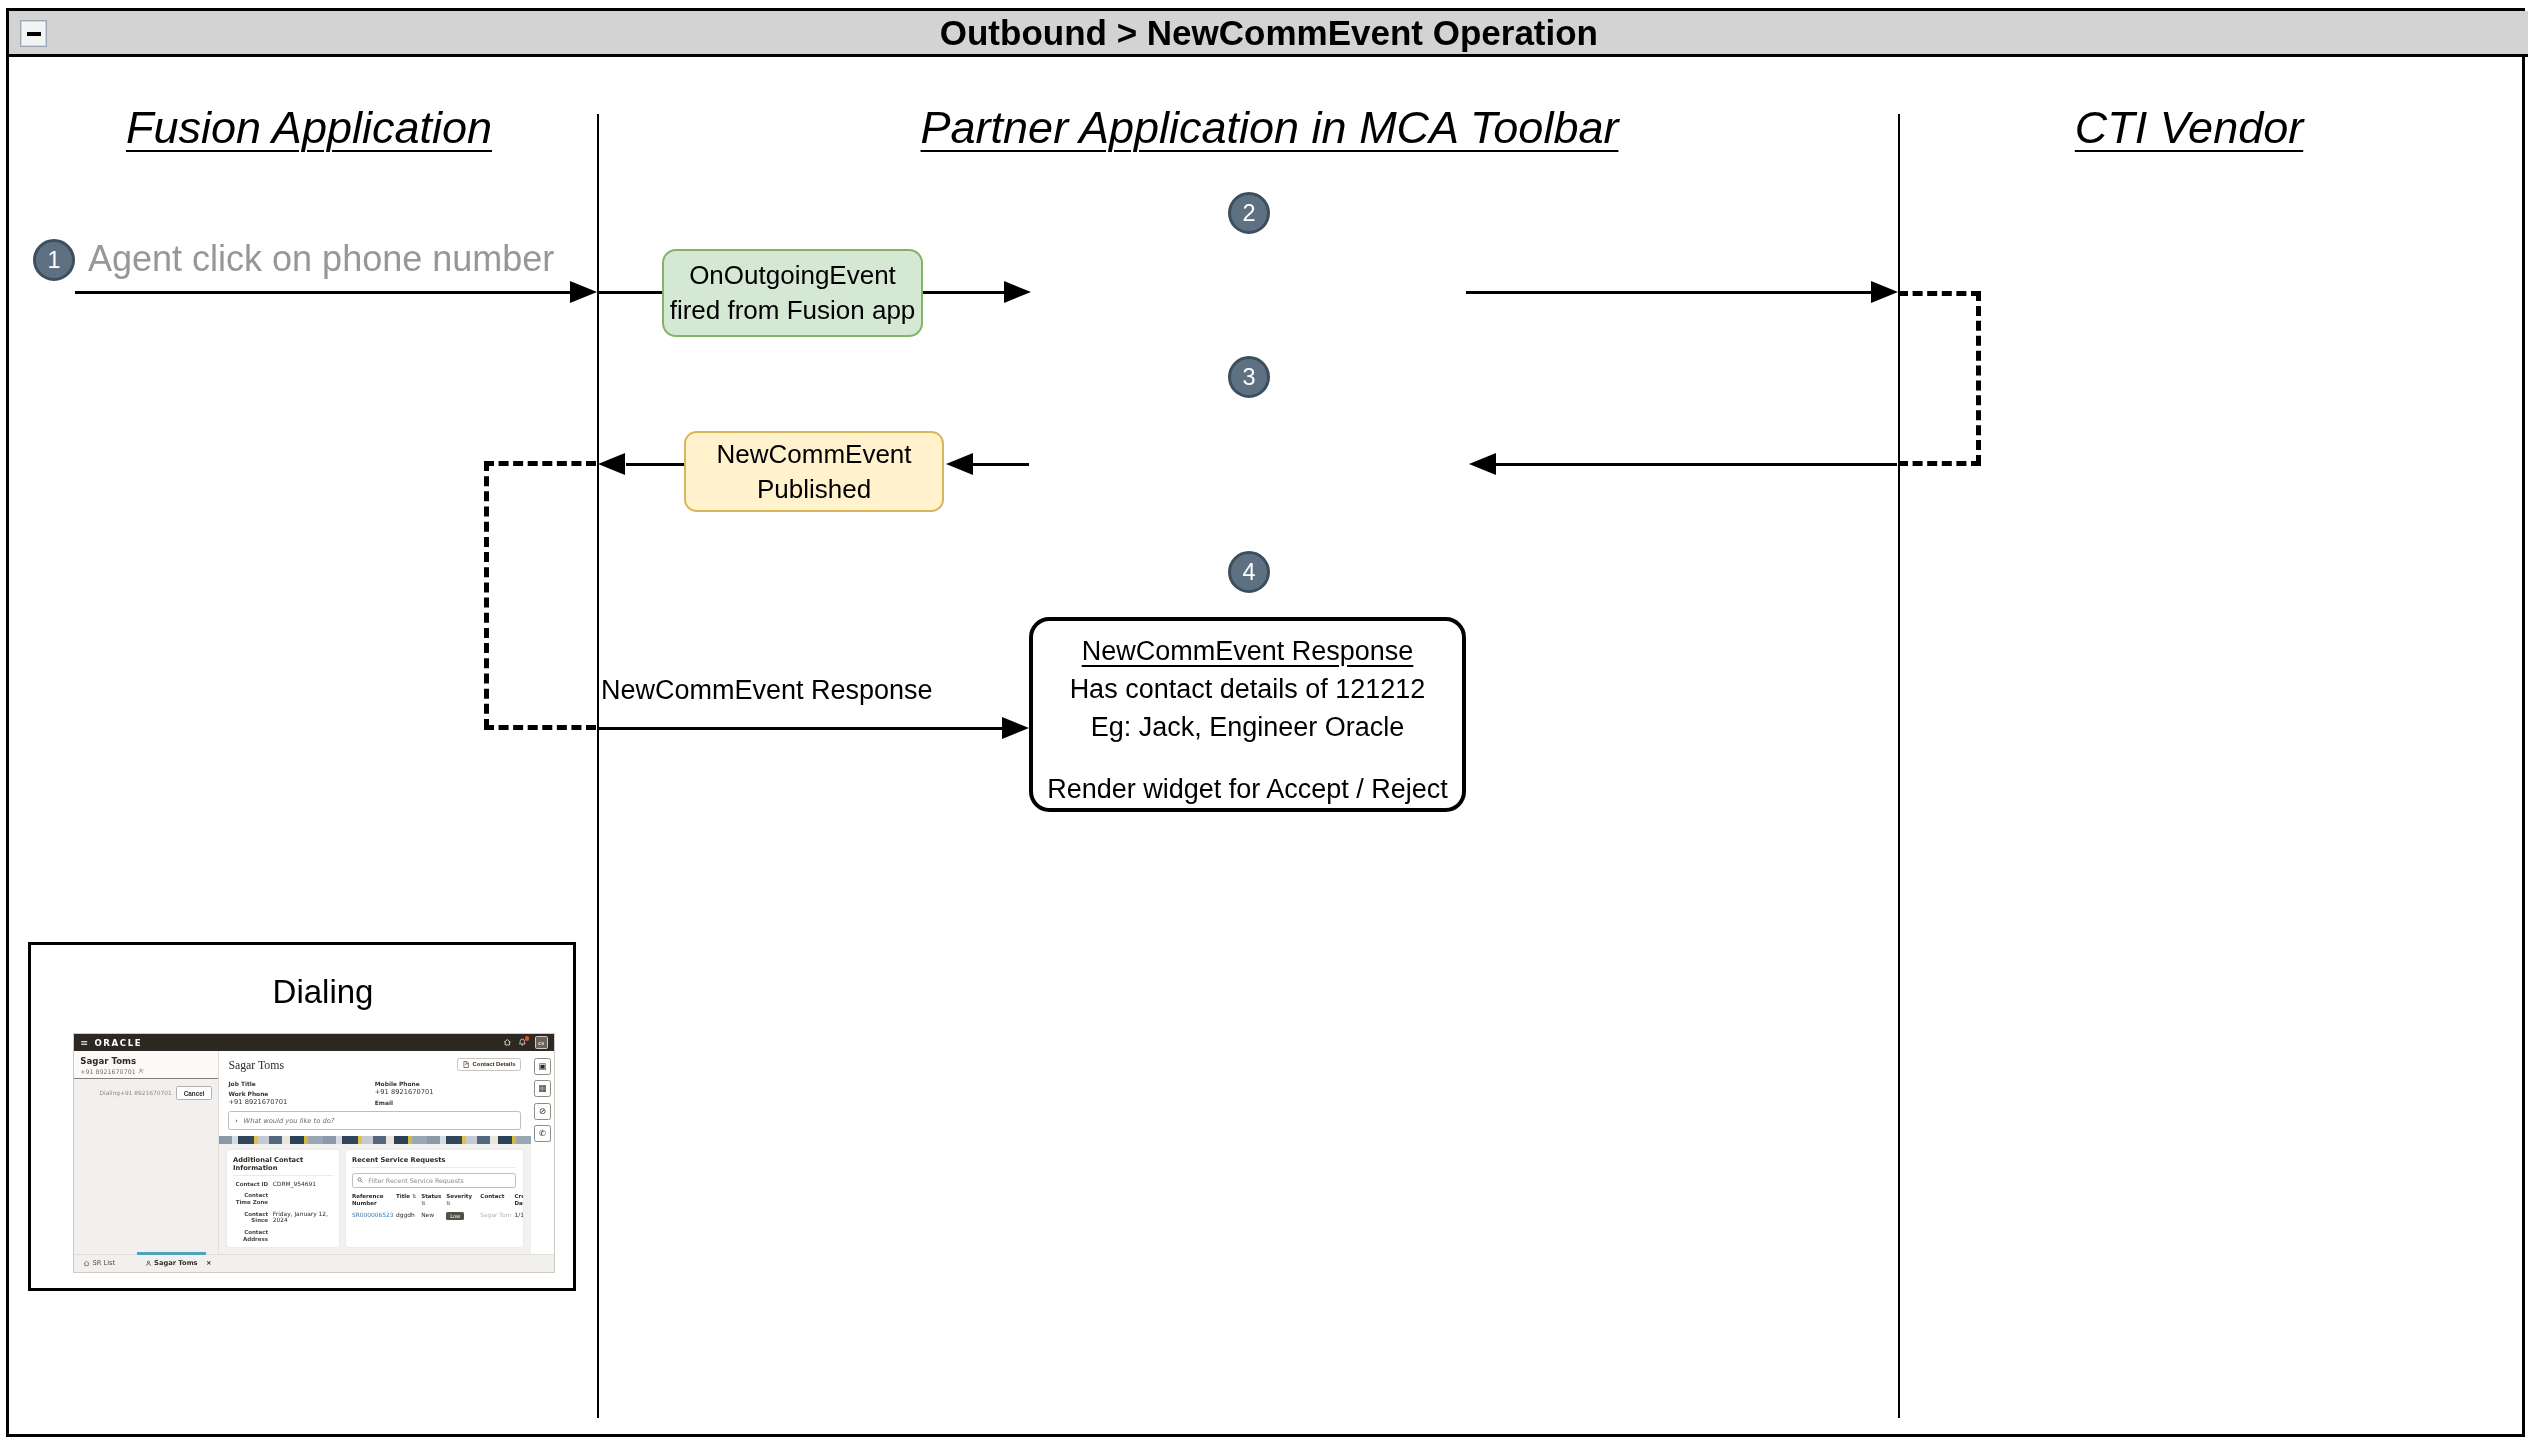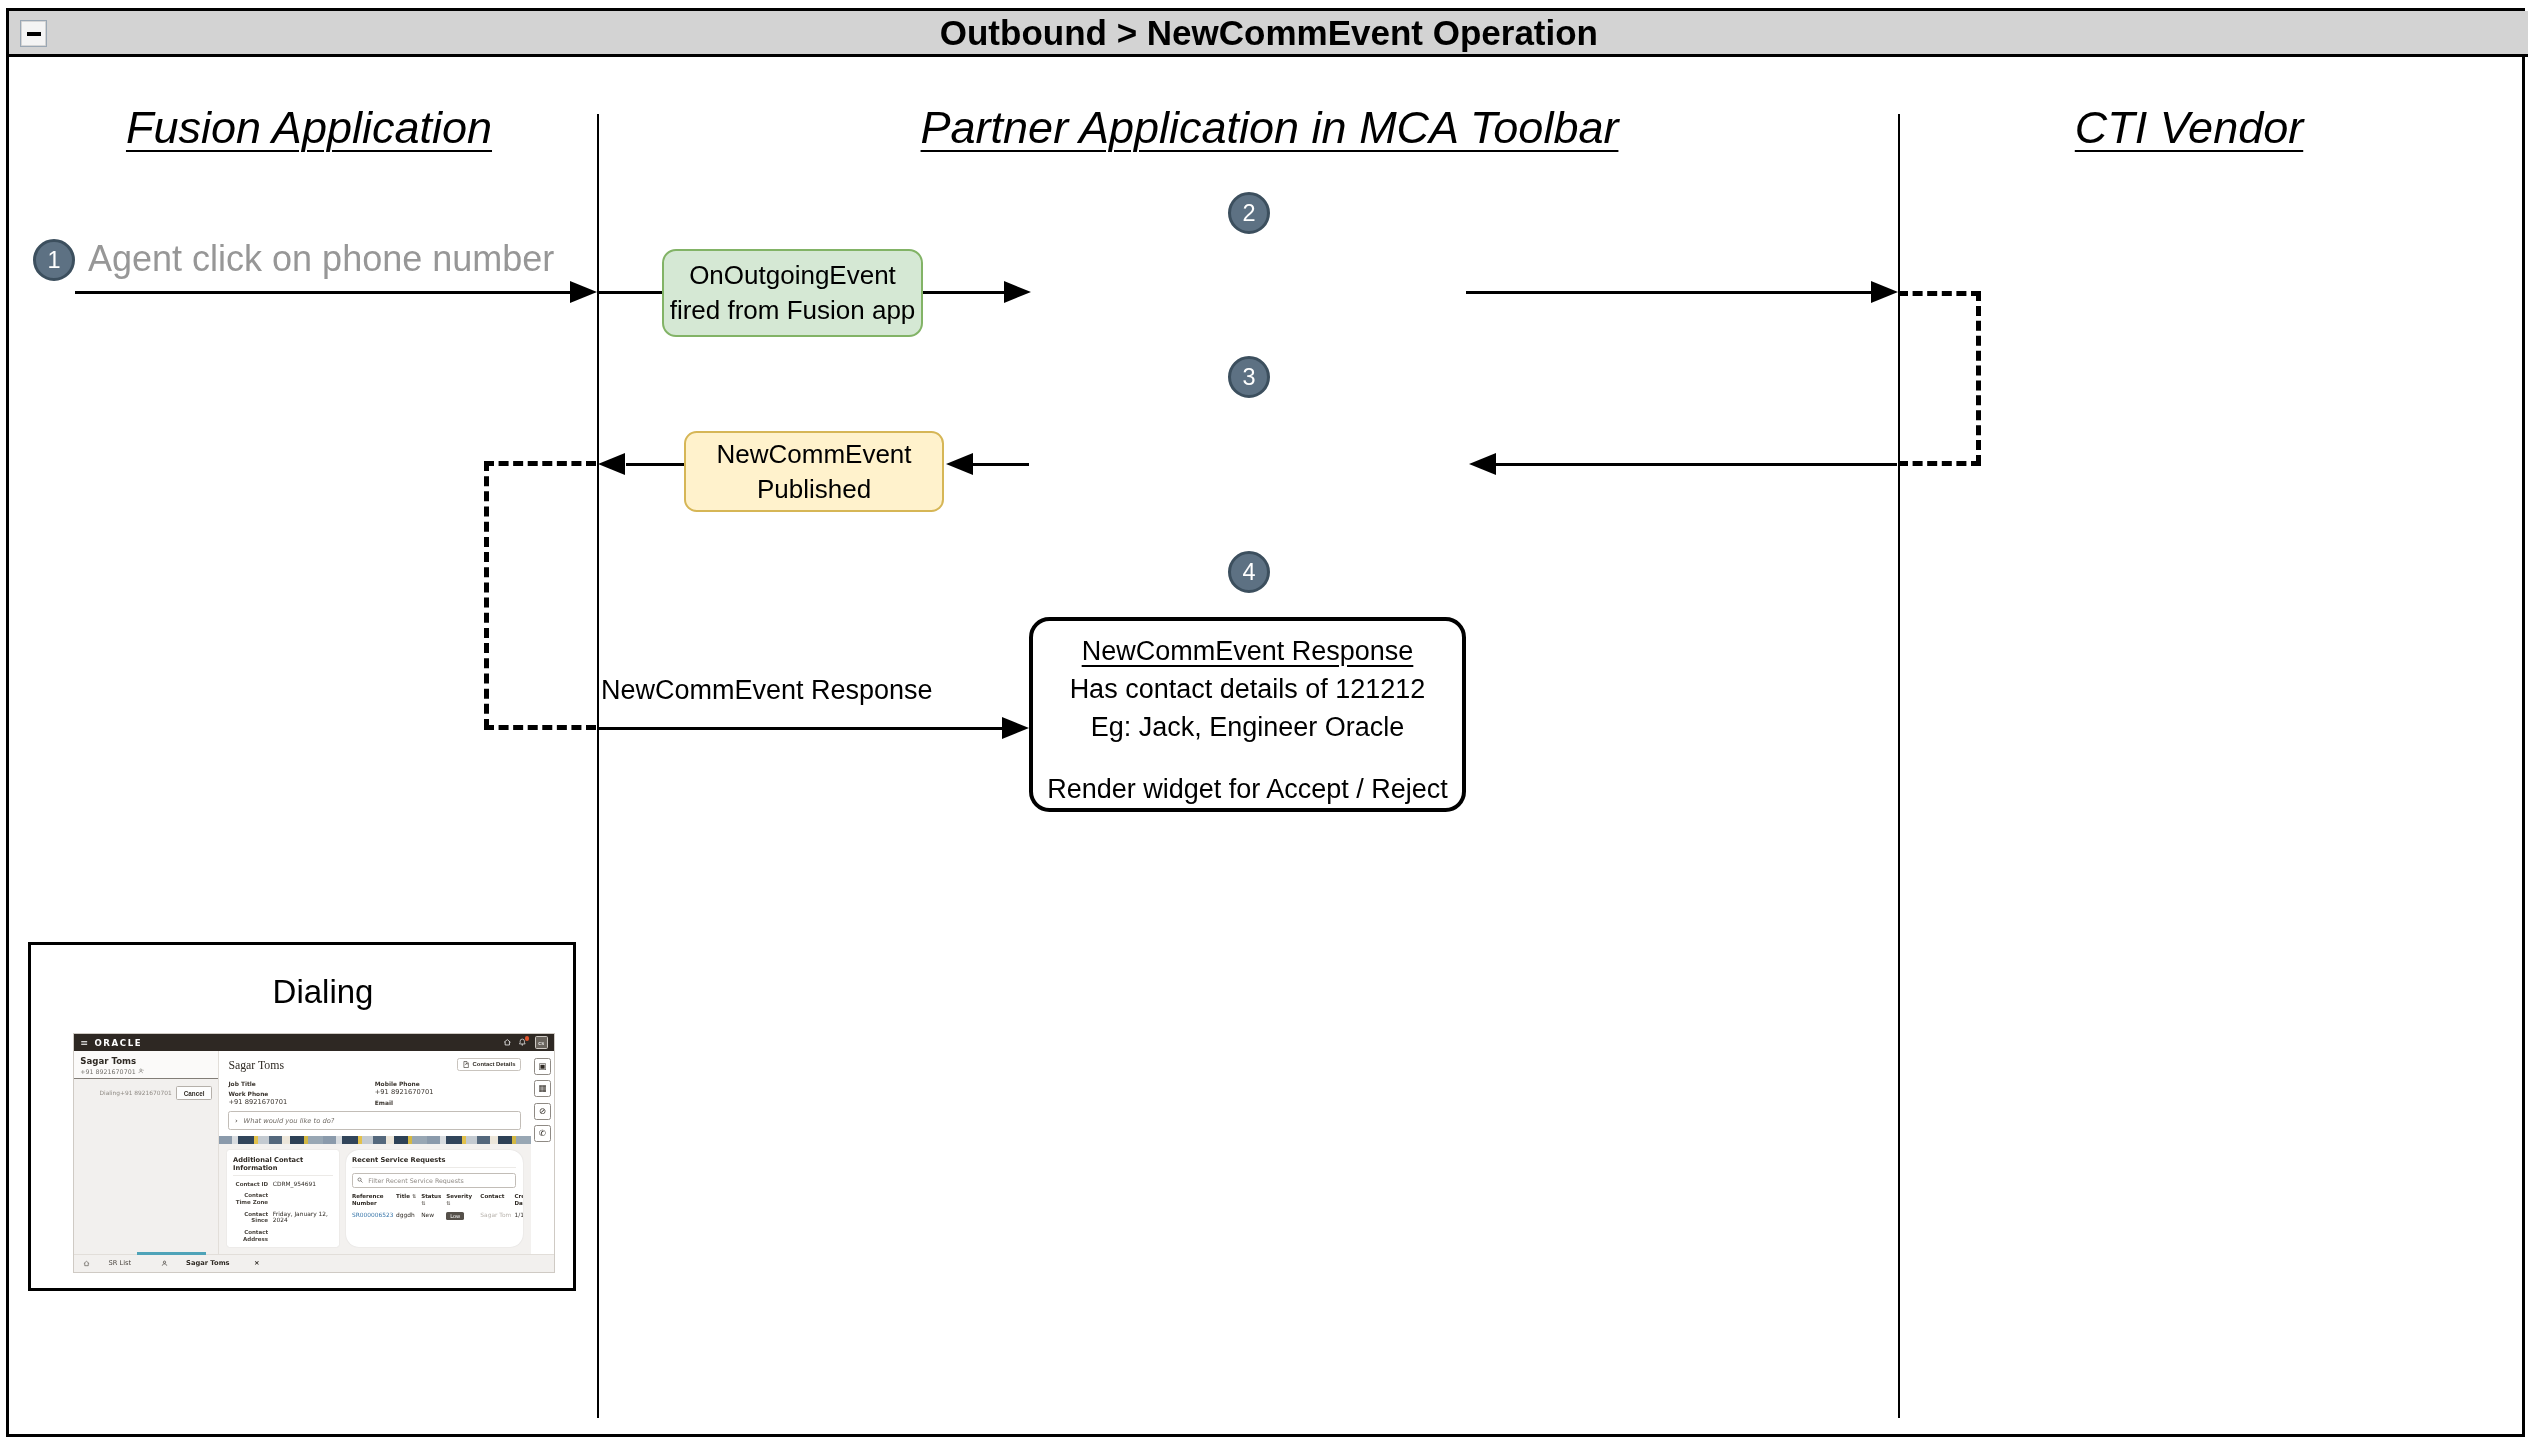--- a/index.html
+++ b/index.html
@@ -63,39 +63,39 @@
   .flab{font-size:5.9px;font-weight:bold;color:#3a342e;margin-top:3.9px;}
   .fval{font-size:6.7px;color:#3a342e;margin-top:0.8px;}
   .assist{margin-top:5.5px;height:16.5px;border:0.8px solid #c2bdb7;border-radius:2.4px;display:flex;align-items:center;padding:0 5.5px;gap:3.9px;}
   .assist .chev{font-size:7px;color:#3a342e;}
   .assist input{border:none;outline:none;flex:1;font-size:6.7px;font-style:italic;color:#6f6a64;background:transparent;font-family:"DejaVu Sans",sans-serif;}
   .assist input::placeholder{color:#6f6a64;opacity:1;}
   .mosaic{height:7.8px;margin-top:6.3px;background:repeating-linear-gradient(90deg,#8a9aab 0 12.6px,#d8dce0 12.6px 19px,#31455b 19px 35px,#e2c14b 35px 39px,#c3cad1 39px 50px,#54687d 50px 63px,#ece6da 63px 71px,#2d4156 71px 85px,#d3b843 85px 89px,#98a7b4 89px 104px);}
   .cards{flex:1;background:#f3f1ef;display:flex;gap:6.3px;padding:6.3px 7.8px;min-height:0;overflow:hidden;}
   .card{background:#fff;border-radius:2.4px;box-shadow:0 0 1.6px rgba(0,0,0,.12);padding:5.5px 6.3px;overflow:hidden;}
   .card1{width:100px;flex:0 0 auto;}
-  .card2{flex:1;min-width:0;border-radius:13px;}
+  .card2{flex:1;min-width:0;}
   .ctitle{font-size:6.7px;font-weight:bold;color:#2f2a24;border-bottom:0.8px solid #eceae7;padding-bottom:3.1px;}
   .inforow{display:flex;margin-top:4.7px;}
   .inforow .il{width:35px;flex:0 0 auto;text-align:right;font-size:5.5px;font-weight:bold;color:#4a453f;line-height:1.25;}
   .inforow .iv{margin-left:4.7px;font-size:5.9px;color:#2f2a24;}
   .srch{margin-top:4.7px;height:13.3px;border:0.8px solid #c2bdb7;border-radius:2.4px;display:flex;align-items:center;gap:3.1px;padding:0 3.9px;}
   .srch input{border:none;outline:none;flex:1;font-size:6.3px;color:#6f6a64;background:transparent;font-family:"DejaVu Sans",sans-serif;}
   .srch input::placeholder{color:#8f8a84;opacity:1;}
   .sgrid{display:grid;grid-template-columns:41px 22px 22px 31px 31px 23.5px;column-gap:3.1px;margin-top:5.5px;white-space:nowrap;}
   .th{font-size:5.5px;font-weight:bold;color:#2f2a24;line-height:1.25;white-space:normal;}
   .th .sort{font-size:5.1px;color:#6f6a64;}
   .td{font-size:5.9px;color:#2f2a24;margin-top:4.7px;overflow:hidden;}
   .link{color:#3b78ab;}
   .mut{color:#b9b4ae;}
   .badge{display:inline-block;background:#55504a;color:#fff;font-size:5.1px;border-radius:1.6px;padding:1.2px 3.9px;}
   .rail{width:23.5px;flex:0 0 auto;background:#fff;display:flex;flex-direction:column;align-items:center;gap:5.5px;padding-top:6.3px;}
   .railbtn{width:15px;height:15px;border:0.8px solid #8f8a84;border-radius:2.4px;background:#fff;display:flex;align-items:center;justify-content:center;font-size:8.6px;color:#2f2a24;line-height:1;}
   .shot .fbar{height:17.3px;flex:0 0 auto;background:#f2f0ee;border-top:0.8px solid #e2ded9;display:flex;align-items:center;padding-left:9.4px;gap:30px;position:relative;}
-  .tab{display:flex;align-items:center;gap:18px;font-size:6.7px;color:#4a453f;}
+  .tab{display:flex;align-items:center;gap:2px;font-size:6.7px;color:#4a453f;}
   .tab.bold{font-weight:bold;color:#2f2a24;}
   .tealbar{position:absolute;left:63px;top:-3.1px;width:69px;height:3.1px;background:#4fa3b8;}
   svg{display:block;}
 </style>
 </head>
 <body>
 
 <div class="stage">
 
   <div class="abs frame"></div>

